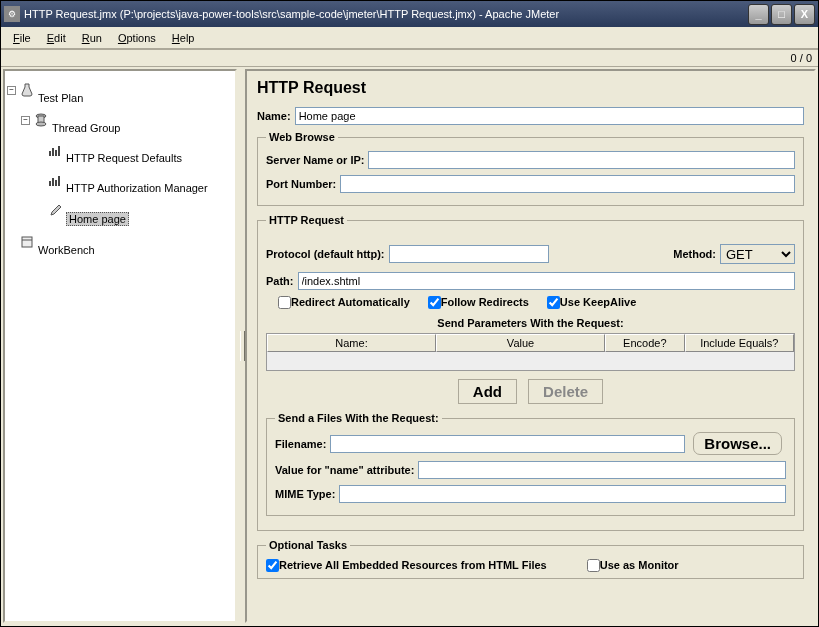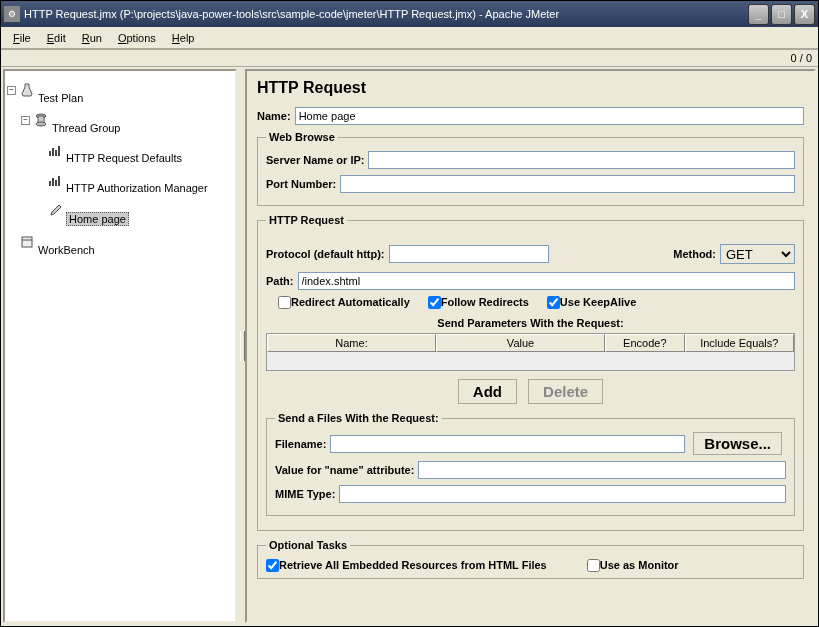--- a/index.html
+++ b/index.html
@@ -218,21 +218,21 @@
 .button-row button, .browse-btn {
   background: #ece9d8;
   border: 1px solid #aca899;
   padding: 3px 14px;
   font-family: inherit;
   font-size: 15px;
   font-weight: bold;
   cursor: pointer;
   margin: 0 4px;
 }
-.browse-btn { padding: 2px 10px; }
+.browse-btn { padding: 2px 10px; border-radius: 7px; }
 button:disabled { color: #888; }
 select {
   border: 1px solid #7f9db9;
   background: #ece9d8;
   font-family: inherit;
   font-size: 13px;
   padding: 1px;
   height: 20px;
   width: 75px;
 }

